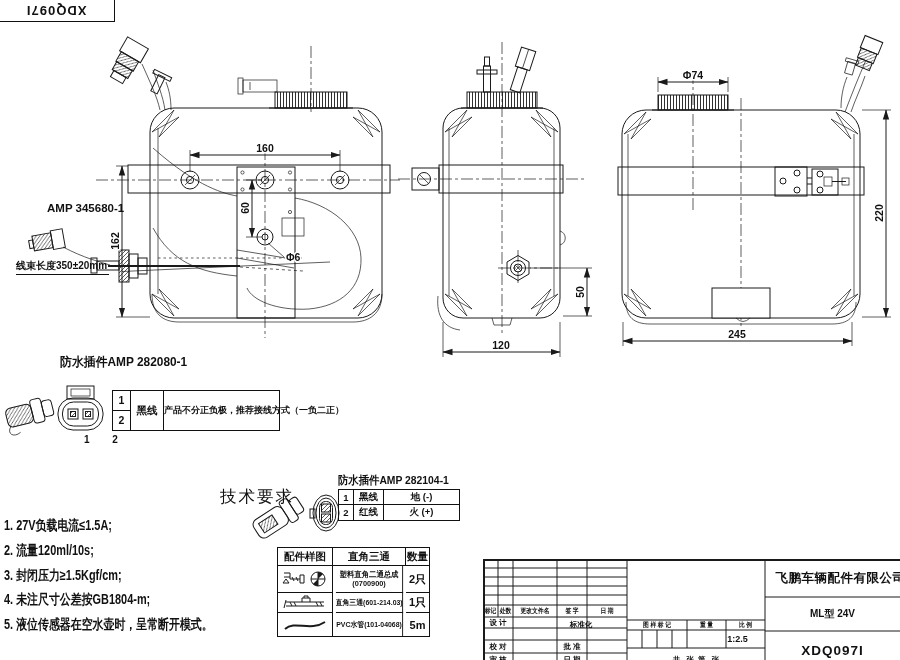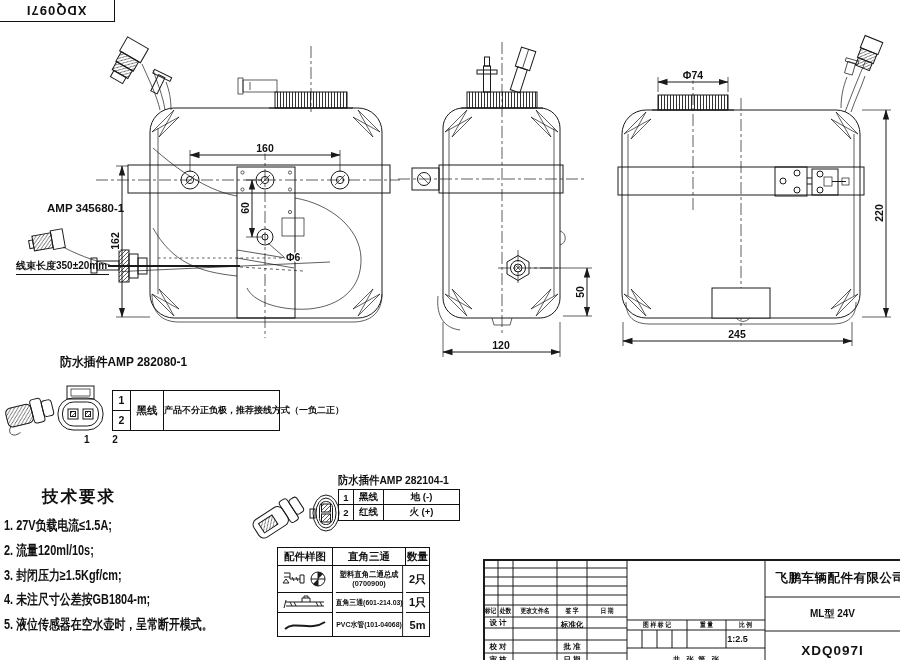--- a/index.html
+++ b/index.html
@@ -29,21 +29,21 @@
   .c1t .w{grid-area:1/2/3/3;border-right:1.3px solid #111;font-size:10.5px;}
   .c1t .n{grid-area:1/3/3/4;font-size:9px;line-height:13px;white-space:pre;text-align:right;}
   
   .c2t{left:338px;top:489px;width:120px;height:30px;border:1.6px solid #111;display:grid;
     grid-template-columns:15px 30px 1fr;grid-template-rows:1fr 1fr;font-weight:bold;font-size:9.5px;}
   .c2t>div{display:flex;align-items:center;justify-content:center;border-right:1.2px solid #111;border-bottom:1.2px solid #111;white-space:pre;}
   .c2t>div.lastc{border-right:none;}
   .c2t>div.lastr{border-bottom:none;}
   
   .tech{left:4px;top:486px;width:290px;}
-  .tech .tt{margin-left:38px;font-weight:bold;font-size:16.5px;letter-spacing:2px;white-space:pre;}
+  .tech .tt{margin-left:38px;font-weight:normal;font-size:16.5px;letter-spacing:2px;white-space:pre;text-align:right;}
   .tech .it{font-weight:bold;font-size:14px;line-height:24.8px;white-space:pre;transform:scaleX(.78);transform-origin:0 50%;}
   .tech .sp{height:5px;}
   
   .pt{left:277px;top:547px;width:151px;border:1.6px solid #111;display:grid;
     grid-template-columns:55px 73px 1fr;grid-template-rows:18px 27px 20px 23px;font-weight:bold;}
   .pt>div{display:flex;align-items:center;justify-content:center;border-right:1.2px solid #111;border-bottom:1.2px solid #111;overflow:hidden;}
   .pt>div.lastc{border-right:none;}
   .pt>div.lastr{border-bottom:none;}
   .pt .hd{font-size:10.5px;white-space:pre;}
   .pt .nm{flex-direction:column;font-size:8px;line-height:9.5px;white-space:pre;transform:scaleX(.92);}
@@ -388,21 +388,21 @@
       <path d="M282,38 H417 M282,72 H417"></path>
     </g>
   </svg>
   <div class="tb f65" style="left:0;top:46px;width:15px;height:12px">标记</div>
   <div class="tb f65" style="left:15px;top:46px;width:15px;height:12px">处数</div>
   <div class="tb f65" style="left:30px;top:46px;width:44px;height:12px">更改文件名</div>
   <div class="tb f65" style="left:74px;top:46px;width:30px;height:12px">签 字</div>
   <div class="tb f65" style="left:104px;top:46px;width:40px;height:12px">日 期</div>
 
   <div class="tb f75" style="left:0;top:58px;width:30px;height:11px">设 计</div>
-  <div class="tb f75" style="left:74px;top:58px;width:30px;height:15px">标准化</div>
+  <div class="tb f75" style="left:83px;top:58px;width:30px;height:15px">标准化</div>
   <div class="tb f75" style="left:0;top:81px;width:30px;height:13px">校 对</div>
   <div class="tb f75" style="left:74px;top:81px;width:30px;height:13px">批 准</div>
   <div class="tb f75" style="left:0;top:94px;width:30px;height:14px">审 核</div>
   <div class="tb f75" style="left:74px;top:94px;width:30px;height:14px">日 期</div>
 
   <div class="tb f65" style="left:144px;top:61px;width:60px;height:10px">图 样 标 记</div>
   <div class="tb f65" style="left:204px;top:61px;width:39px;height:10px">重 量</div>
   <div class="tb f65" style="left:243px;top:61px;width:39px;height:10px">比 例</div>
   <div class="tb scl" style="left:243px;top:71px;width:23px;height:18px">1:2.5</div>
   <div class="tb f75" style="left:144px;top:94px;width:138px;height:14px">共   张  第   张</div>

